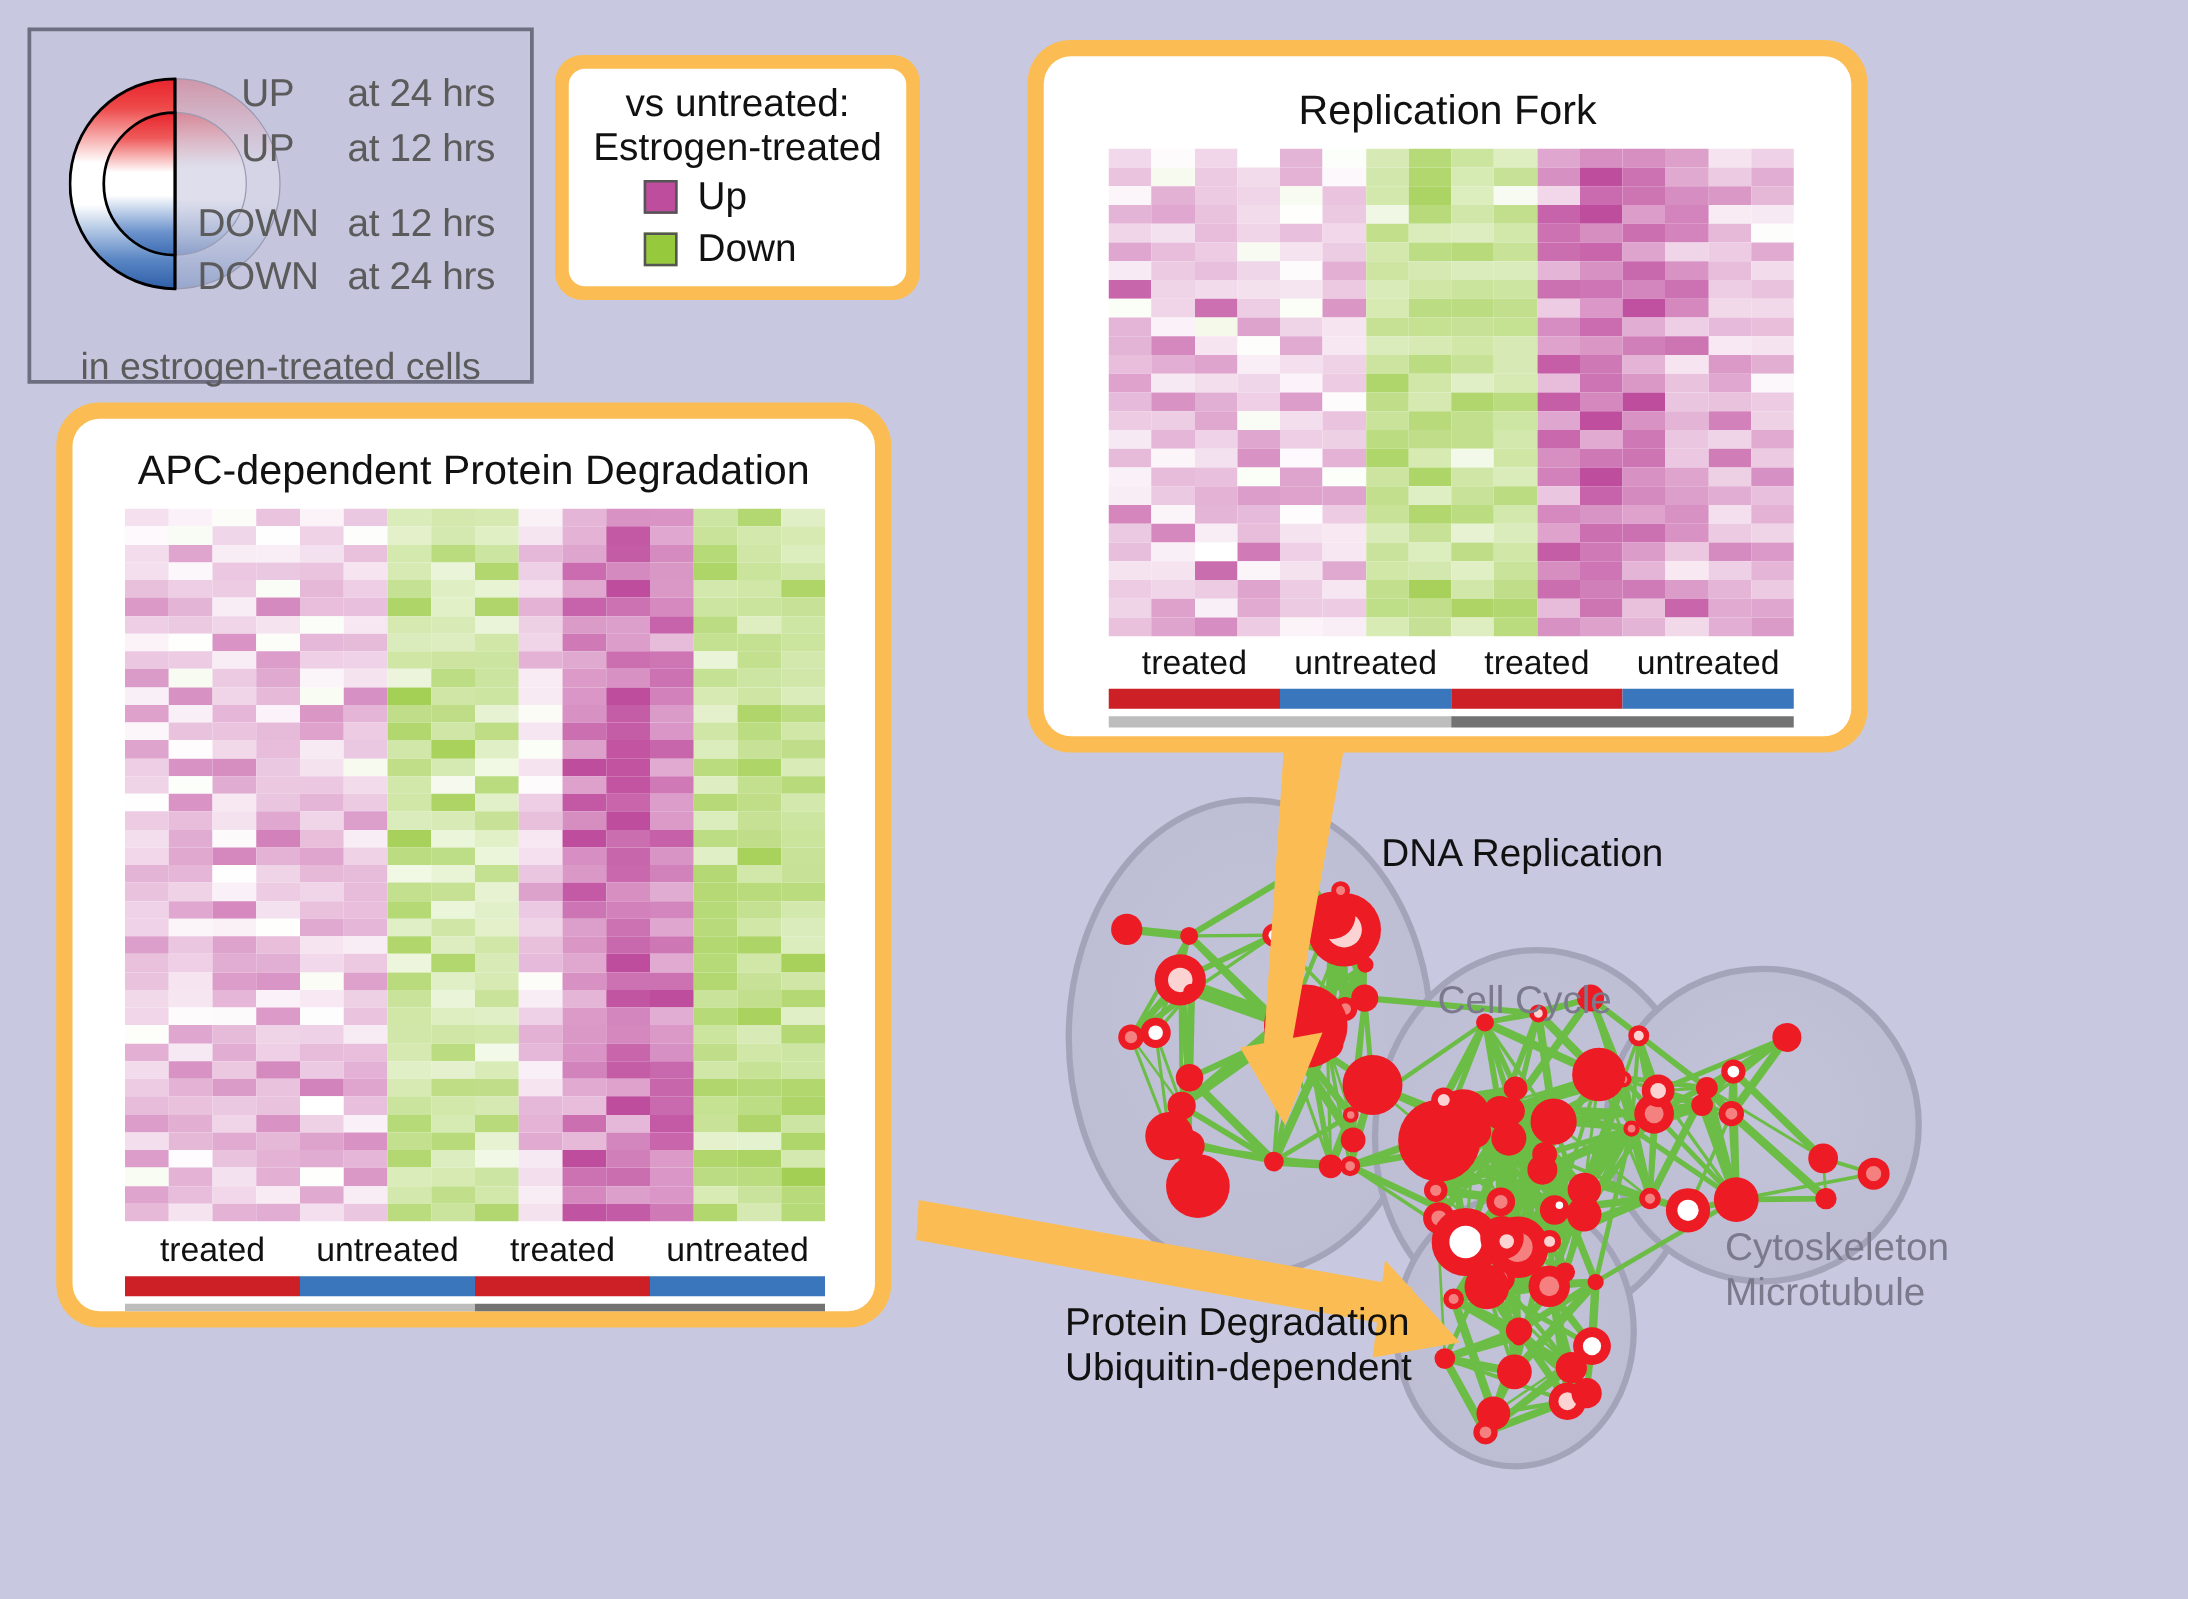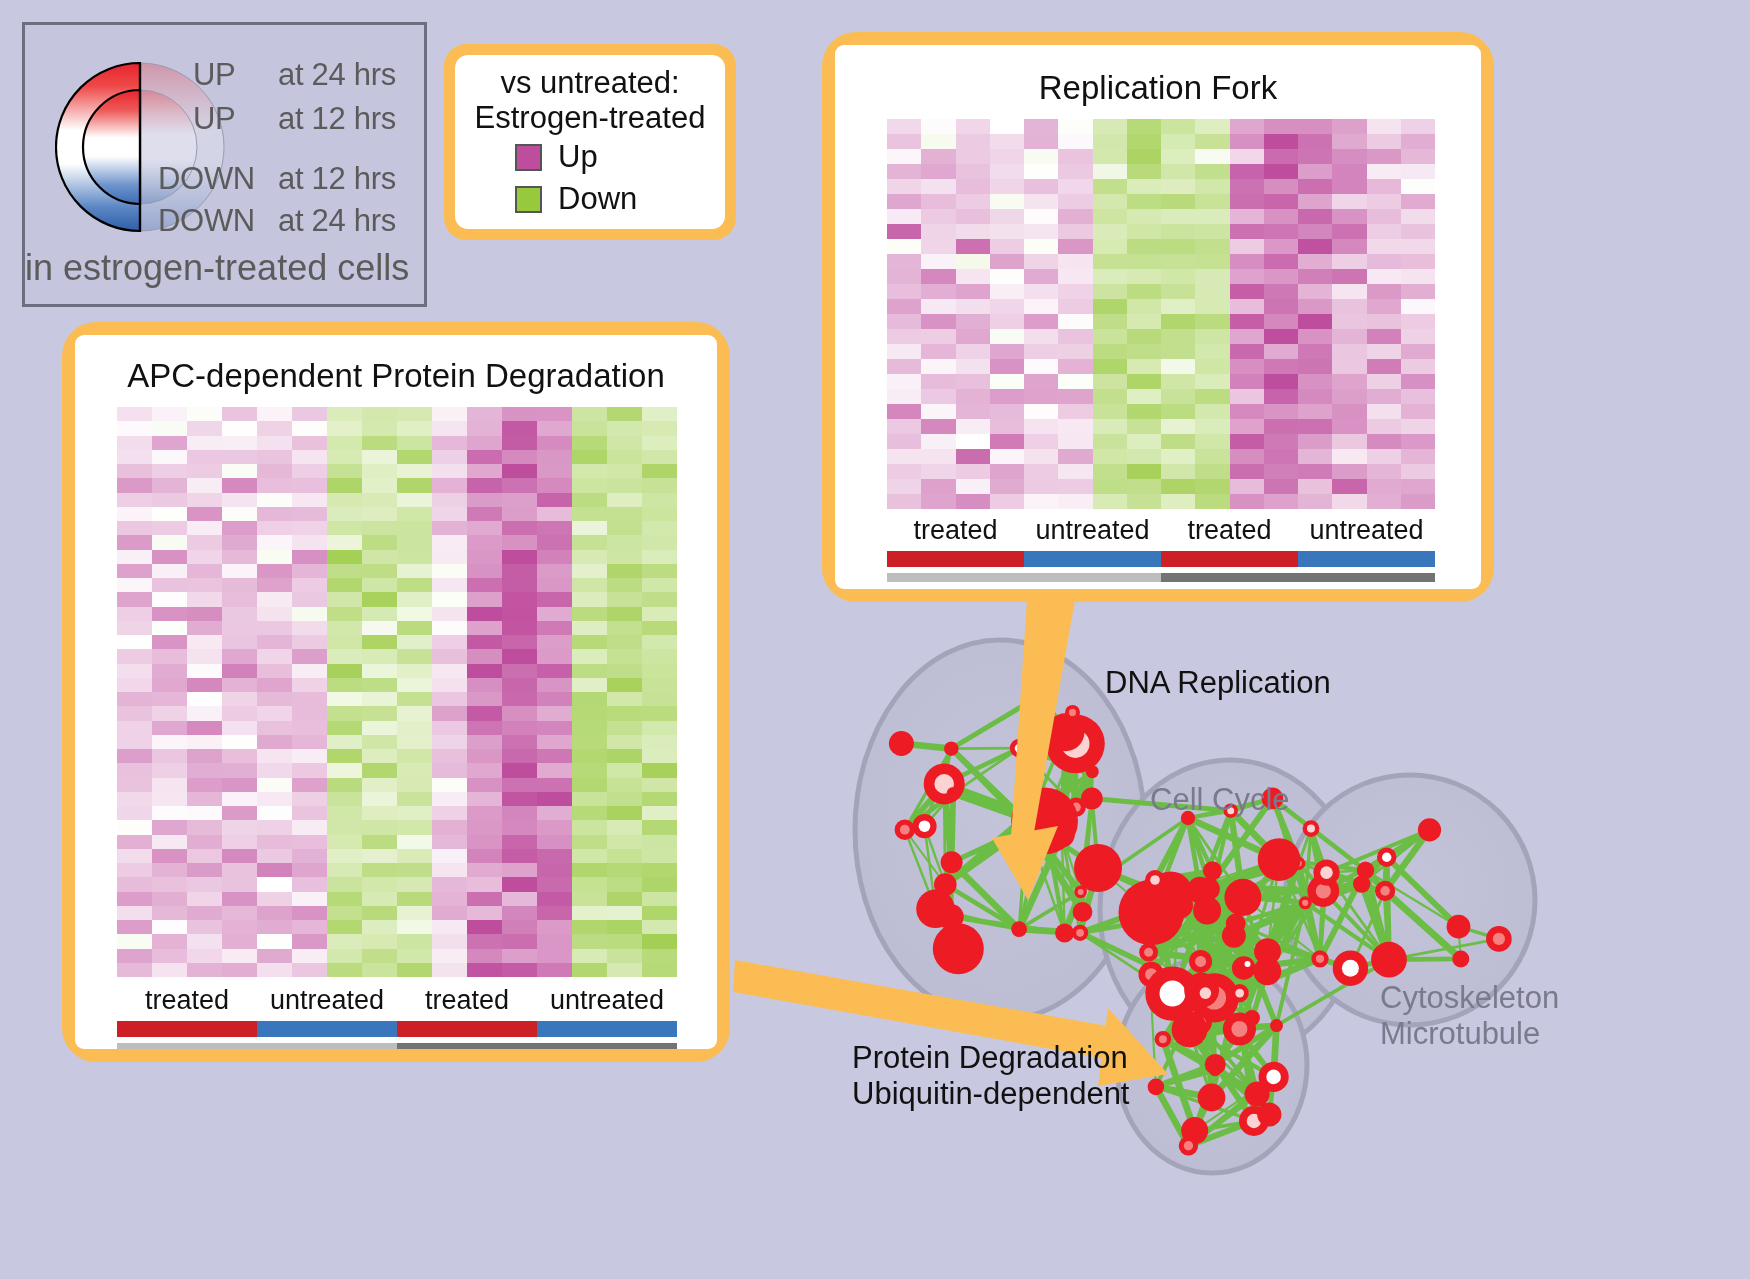--- a/index.html
+++ b/index.html
@@ -17,30 +17,30 @@
   #colorbar-legend{
     left:22px;top:22px;width:405px;height:285px;
     background:#c5c6de;border:3px solid #6d6f80;
     box-sizing:border-box;
   }
   #colorbar-legend .ring-wrap{position:absolute;left:30px;top:22px;width:170px;height:218px;}
   #colorbar-legend .txt{
     position:absolute;color:#5b5b5b;font-size:31px;letter-spacing:-0.3px;
   }
   #colorbar-legend .bottomtxt{
-    position:absolute;left:0;width:100%;color:#5b5b5b;font-size:36px;
+    position:absolute;left:0;width:100%;text-align:center;color:#5b5b5b;font-size:30px;margin-top:30px;
   }
 
   
   .ypanel{
     position:absolute;background:#fbbd53;border-radius:34px;
     box-sizing:border-box;padding:13px;
   }
   .ypanel > .inner{
-    width:100%;height:100%;background:#ffffff;border-radius:9px;
+    width:100%;height:100%;background:#ffffff;border-radius:22px;
     box-sizing:border-box;position:relative;overflow:hidden;
   }
   .panel-title{
     position:absolute;left:0;width:100%;text-align:center;
     font-size:33px;color:#111;font-weight:normal;
   }
 
   
   #estrogen-legend{left:444px;top:44px;width:292px;height:196px;border-radius:22px;padding:11px;}
   #estrogen-legend > .inner{border-radius:13px;}
@@ -49,21 +49,21 @@
     font-size:31px;color:#111;line-height:1.13;
   }
   #estrogen-legend .leg-row{
     position:absolute;left:60px;display:flex;align-items:center;gap:16px;
     font-size:31px;color:#111;
   }
   .swatch{width:27px;height:27px;border:2px solid #555;box-sizing:border-box;display:inline-block;}
 
   
   #panel-replication{left:822px;top:32px;width:672px;height:570px;}
-  #panel-apc{left:62px;top:322px;width:668px;height:740px;}
+  #panel-apc{left:45px;top:322px;width:668px;height:740px;}
 
   .hm{position:absolute;display:grid;}
   .hm div{width:100%;height:100%;}
 
   
   .samp-labels{position:absolute;display:grid;grid-template-columns:repeat(4,1fr);}
   .samp-labels span{text-align:center;font-size:27px;color:#111;}
   .bar-row{position:absolute;display:grid;grid-template-columns:repeat(4,1fr);}
   .bar-row div{height:100%;}
   .time-row{position:absolute;display:grid;grid-template-columns:repeat(2,1fr);}

